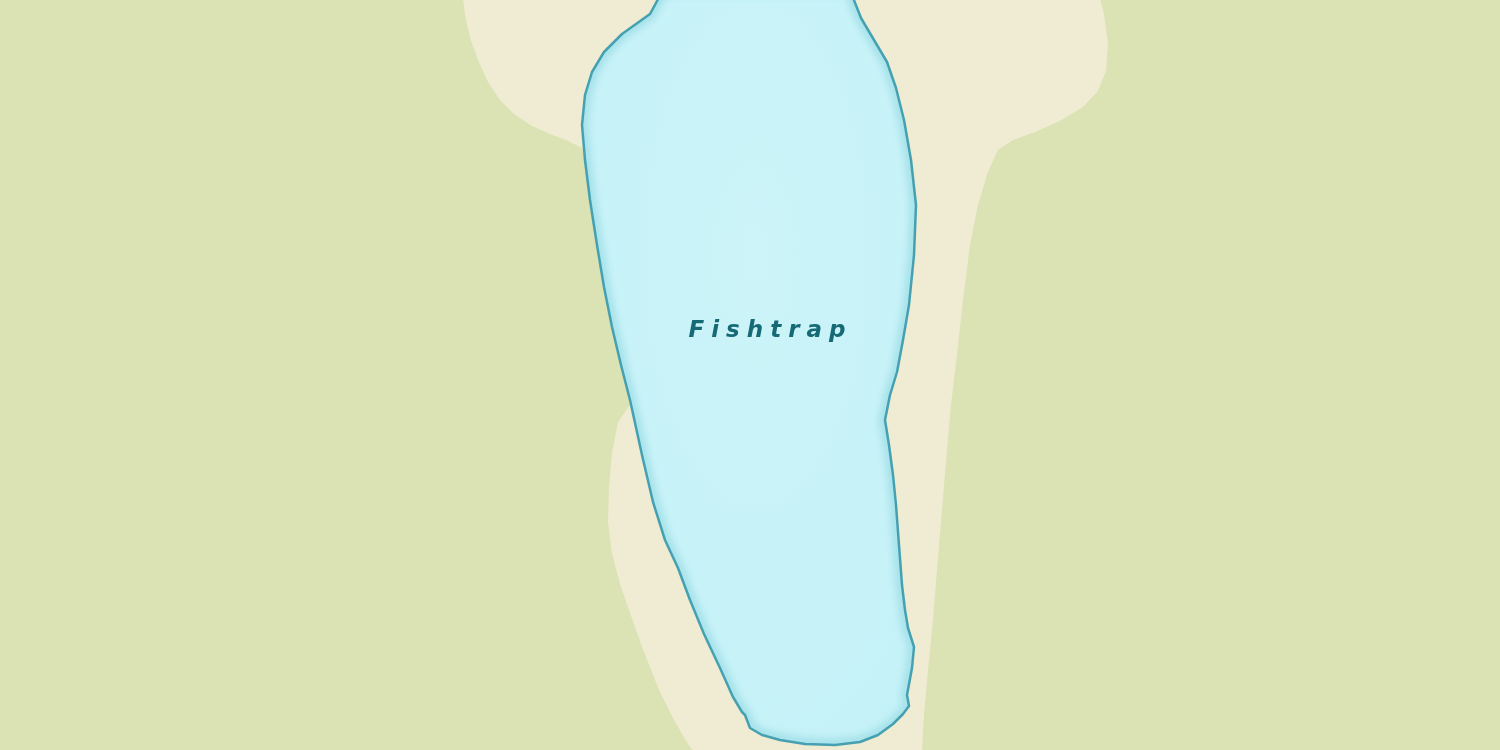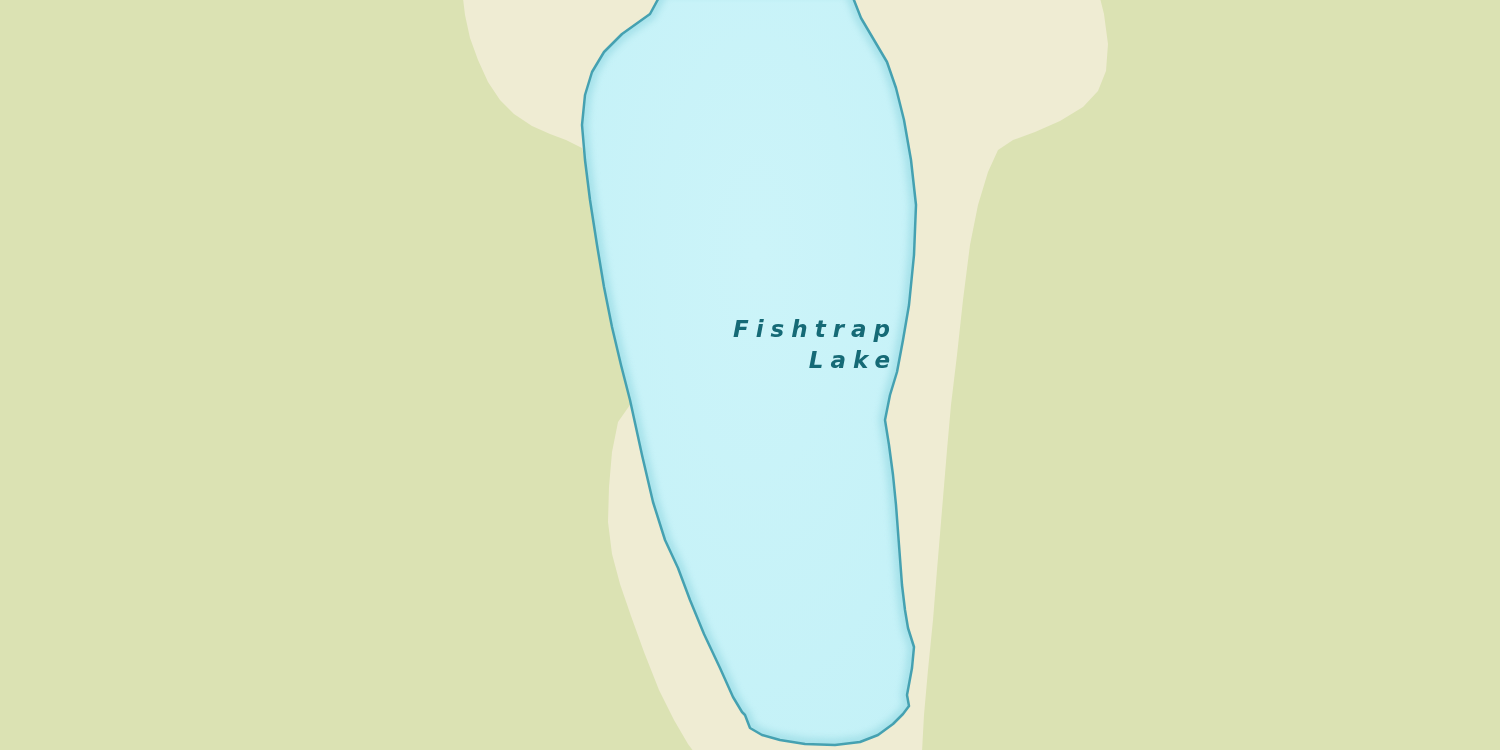--- a/index.html
+++ b/index.html
@@ -77,18 +77,17 @@
              924,715 928,670 933,620 937,570 942,510 947,450 951,405 957,355 963,300 970,245 978,205 988,172
              998,150 1013,140 1035,132 1060,121 1083,107 1098,91 1106,71 1108,44 1104,14 1098,-10 Z" fill="#efecd3"></path>
 
     <g>
       <use href="#lakePath" fill="url(#lakeGrad)"></use>
       <use href="#lakePath" fill="none" stroke-width="13" opacity="0.55" filter="url(#rimBlur)" clip-path="url(#lakeClip)" stroke="#8fd6e0"></use>
       <use href="#lakePath" fill="none" stroke-width="2.5" stroke-linejoin="round" stroke="#45a1b1"></use>
     </g>
   </svg>
 
-  <div class="lake-label" style="color: rgb(21, 106, 118); text-align: right;">
+  <div class="lake-label" style="color: rgb(21, 106, 118);">
     <div>Fishtrap</div>
-    <div>Lake</div>
   </div>
 
 </div>
 
 </body></html>

